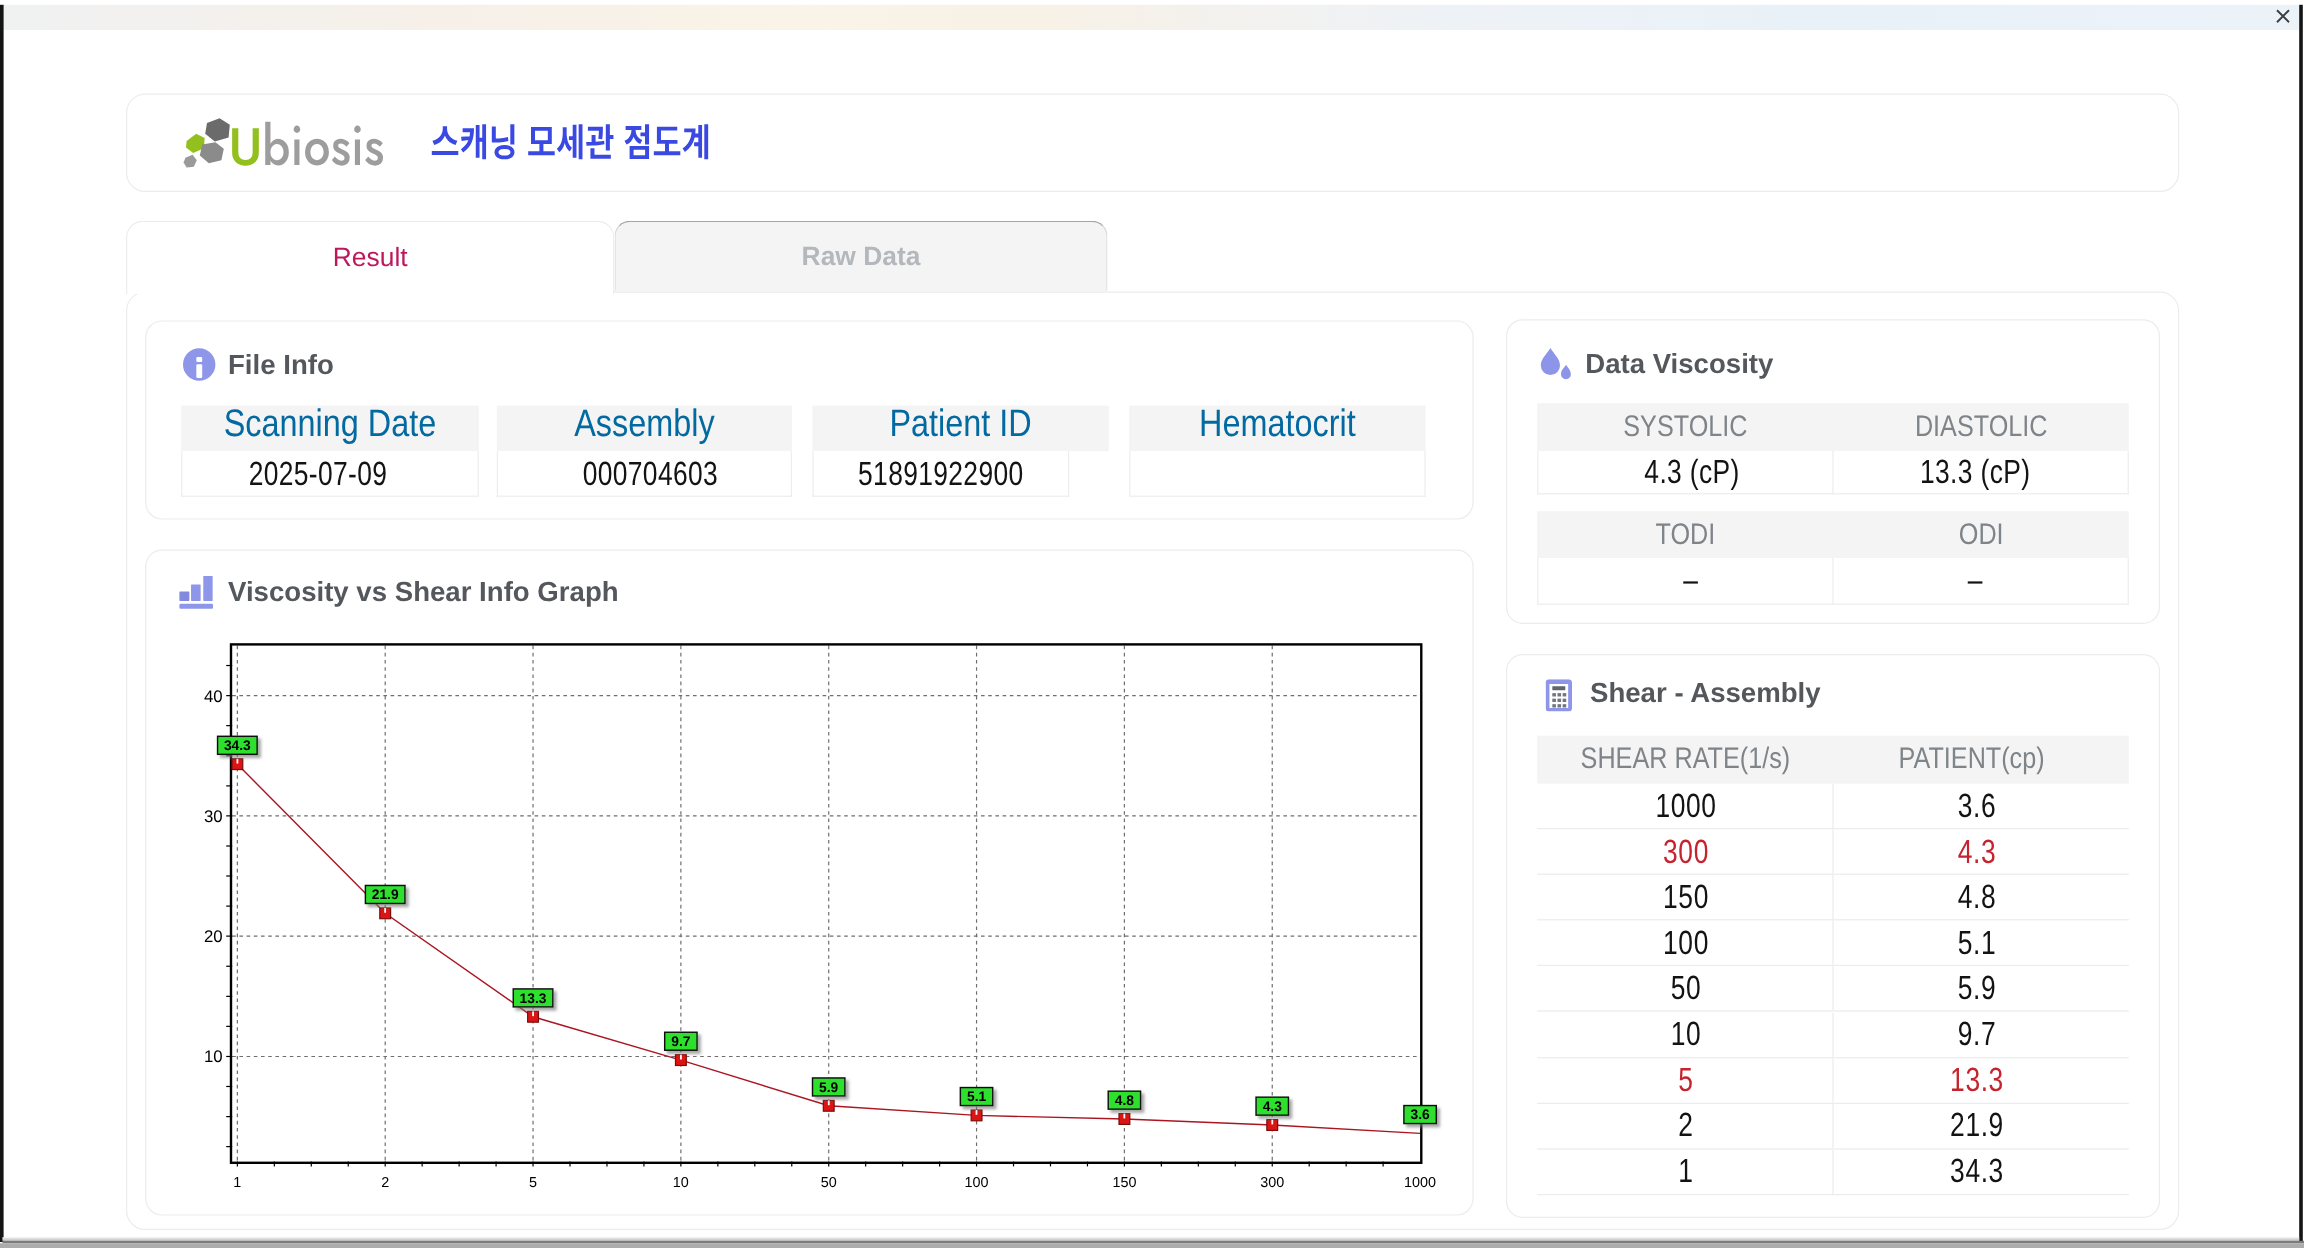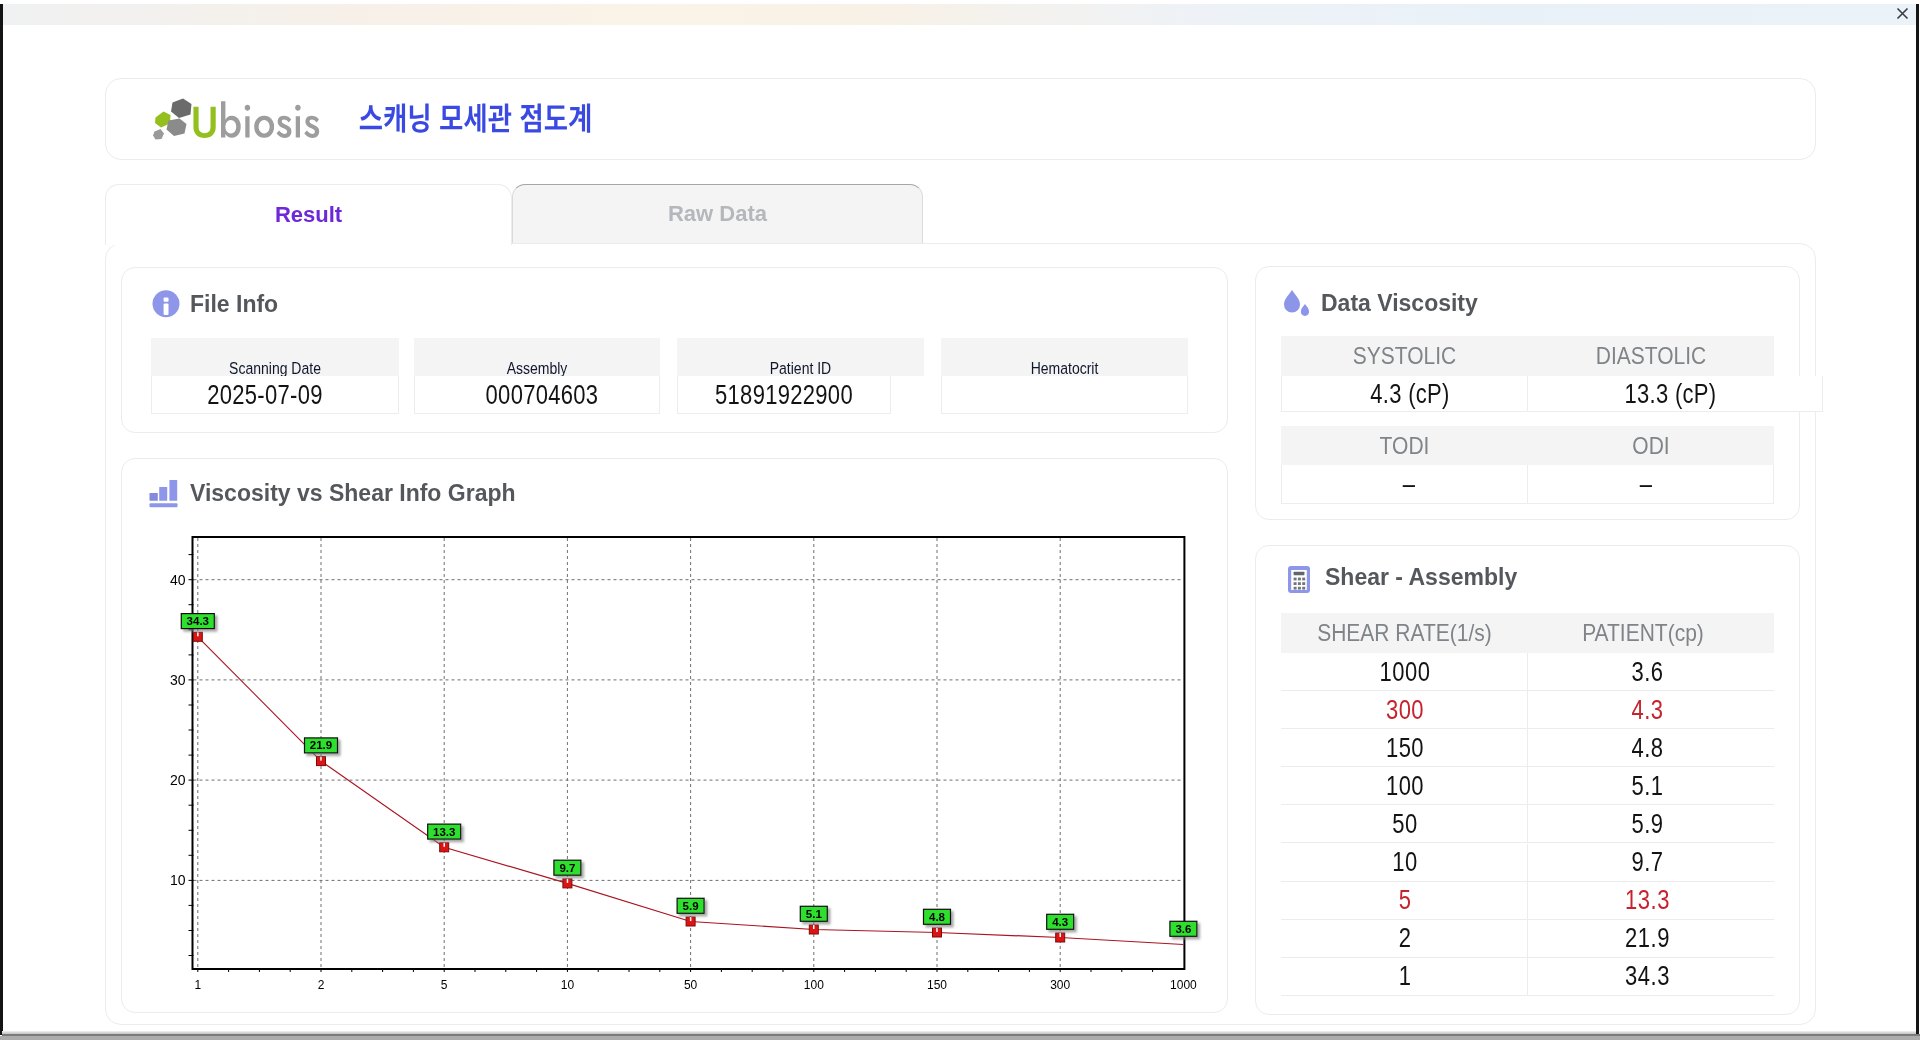--- a/index.html
+++ b/index.html
@@ -1,20 +1,20 @@
 <!DOCTYPE html>
 <html><head><meta charset="utf-8">
 <style>
 * { margin:0; padding:0; box-sizing:border-box; }
 html,body { width:1920px; height:1040px; background:#fff; font-family:"Liberation Sans", sans-serif; overflow:hidden; position:relative; }
 .abs { position:absolute; }
 .card { position:absolute; background:#fff; border:1px solid #ececee; border-radius:14px; }
 .sect-title { position:absolute; font-size:23px; font-weight:bold; color:#54585c; }
 .htxt { position:absolute; color:#7f8488; font-size:21px; display:flex; align-items:center; justify-content:center; }
-.hcell { position:absolute; background:#f4f4f5; color:#0f172a; font-size:14px; display:flex; align-items:flex-end; justify-content:center; }
+.hcell { position:absolute; background:#f4f4f5; color:#0369a1; font-size:27px; display:flex; align-items:flex-start; justify-content:center; }
 .vcell { position:absolute; background:#fff; border:1px solid #ededee; border-top:none; color:#131313; font-size:22px; display:flex; align-items:center; justify-content:center; letter-spacing:0.3px; }
 .srow { position:absolute; left:1281px; width:493px; height:38.1px; border-bottom:1px solid #ececee; }
 .srow .sc1, .srow .sc2 { position:absolute; top:0; height:100%; display:flex; align-items:center; justify-content:center; font-size:22px; color:#131313; letter-spacing:0.5px; }
 .srow .sc1 { left:0; width:247px; border-right:1px solid #ececee; }
 .srow .sc2 { left:247px; width:246px; }
 .red { color:#c5232d !important; }
 .ty { display:inline-block; transform:scaleY(1.27); position:relative; }
 .hy { display:inline-block; transform:scaleY(1.18); }
 </style></head>
 <body>
@@ -64,21 +64,21 @@
       <path transform="translate(3960 0)" d="M406 523H561V420H406ZM211 755H309V598Q309 520 297 445Q285 370 260 304Q236 238 196 185Q157 132 102 98L25 194Q76 225 111 269Q147 314 169 368Q191 421 201 480Q211 539 211 598ZM239 755H334V604Q334 548 343 492Q352 436 371 385Q391 334 423 291Q455 248 502 218L432 119Q378 152 341 204Q304 256 281 321Q259 385 249 458Q239 530 239 604ZM713 837H834V-87H713ZM525 821H644V-45H525Z"></path>
       <path transform="translate(4880 0)" d="M84 769H480V667H84ZM200 554H326V323H200ZM430 769H556V712Q556 664 553 596Q550 528 534 440L410 454Q425 540 428 602Q430 664 430 712ZM649 837H777V145H649ZM726 553H890V448H726ZM164 31H807V-71H164ZM164 206H292V-0H164ZM41 271 29 372Q109 372 206 374Q303 375 404 382Q505 388 598 401L606 310Q510 293 410 285Q310 276 216 274Q121 271 41 271Z"></path>
       <path transform="translate(6080 0)" d="M541 622H719V518H541ZM685 836H813V302H685ZM199 263H813V-77H199ZM688 164H325V23H688ZM257 751H361V691Q361 604 333 526Q304 447 247 389Q189 330 102 301L38 401Q94 421 136 451Q177 481 204 520Q231 559 244 602Q257 646 257 691ZM284 751H387V691Q387 636 409 583Q431 529 478 486Q525 444 597 419L535 319Q450 347 395 404Q339 460 312 535Q284 609 284 691ZM73 788H569V687H73Z"></path>
       <path transform="translate(7000 0)" d="M140 422H788V320H140ZM42 122H878V18H42ZM395 376H522V88H395ZM140 772H781V670H268V378H140Z"></path>
       <path transform="translate(7920 0)" d="M398 591H587V490H398ZM393 361H584V259H393ZM714 837H836V-87H714ZM525 816H644V-45H525ZM317 727H439Q439 597 408 484Q377 371 303 276Q230 181 102 105L30 195Q135 258 198 333Q261 408 289 499Q317 590 317 701ZM81 727H360V625H81Z"></path>
     </g>
   </svg>
 
 <div class="card" style="left:105px;top:243px;width:1711px;height:782px;border-radius:16px"></div>
 <div class="abs" style="left:512px;top:184px;width:411px;height:59px;background:#f4f4f5;border:1px solid #dadadc;border-top-color:#a6a6aa;border-bottom:none;border-radius:13px 13px 0 0;display:flex;align-items:center;justify-content:center;font-size:22px;font-weight:bold;color:#b4b7bb">Raw Data</div>
-<div class="abs" style="left:105px;top:184px;width:407px;height:61px;background:#fff;border:1px solid #ececee;border-bottom:none;border-radius:14px 14px 0 0;display:flex;align-items:center;justify-content:center;font-size:22px;font-weight:bold;color:#6d28d9">Result</div>
+<div class="abs" style="left:105px;top:184px;width:407px;height:61px;background:#fff;border:1px solid #ececee;border-bottom:none;border-radius:14px 14px 0 0;display:flex;align-items:center;justify-content:center;font-size:22px;font-weight:normal;color:#be185d">Result</div>
 
 <div class="card" style="left:121px;top:267px;width:1107px;height:166px"></div>
 <svg class="abs" style="left:152px;top:290px" width="28" height="28" viewBox="0 0 28 28">
     <circle cx="14" cy="13.7" r="13.5" fill="#8e96e9"></circle>
     <rect x="11.6" y="7.4" width="4.9" height="4.3" rx="1" fill="#fff"></rect>
     <rect x="11.6" y="13.6" width="4.9" height="11.4" rx="1" fill="#fff"></rect>
   </svg>
 <div class="sect-title" style="left:190px;top:291px">File Info</div>
 <div class="hcell" style="left:151px;top:338px;width:248px;height:38px">
     <span class="hy">Scanning Date</span>
@@ -260,21 +260,21 @@
 <div class="hcell" style="left:1281px;top:336px;width:493px;height:40px"></div>
 <div class="htxt" style="left:1281px;top:336px;width:247px;height:40px">
     <span class="hy">SYSTOLIC</span>
   </div>
 <div class="htxt" style="left:1528px;top:336px;width:246px;height:40px">
     <span class="hy">DIASTOLIC</span>
   </div>
 <div class="vcell" style="left:1281px;top:376px;width:247px;height:36px">
     <span class="ty" style="left:5.5px">4.3 (cP)</span>
   </div>
-<div class="vcell" style="left:1527px;top:376px;width:296px;height:36px">
+<div class="vcell" style="left:1527px;top:376px;width:247px;height:36px">
     <span class="ty" style="left:-4.5px">13.3 (cP)</span>
   </div>
 <div class="hcell" style="left:1281px;top:426px;width:493px;height:39px"></div>
 <div class="htxt" style="left:1281px;top:426px;width:247px;height:39px">
     <span class="hy">TODI</span>
   </div>
 <div class="htxt" style="left:1528px;top:426px;width:246px;height:39px">
     <span class="hy">ODI</span>
   </div>
 <div class="vcell" style="left:1281px;top:465px;width:247px;height:39px">

